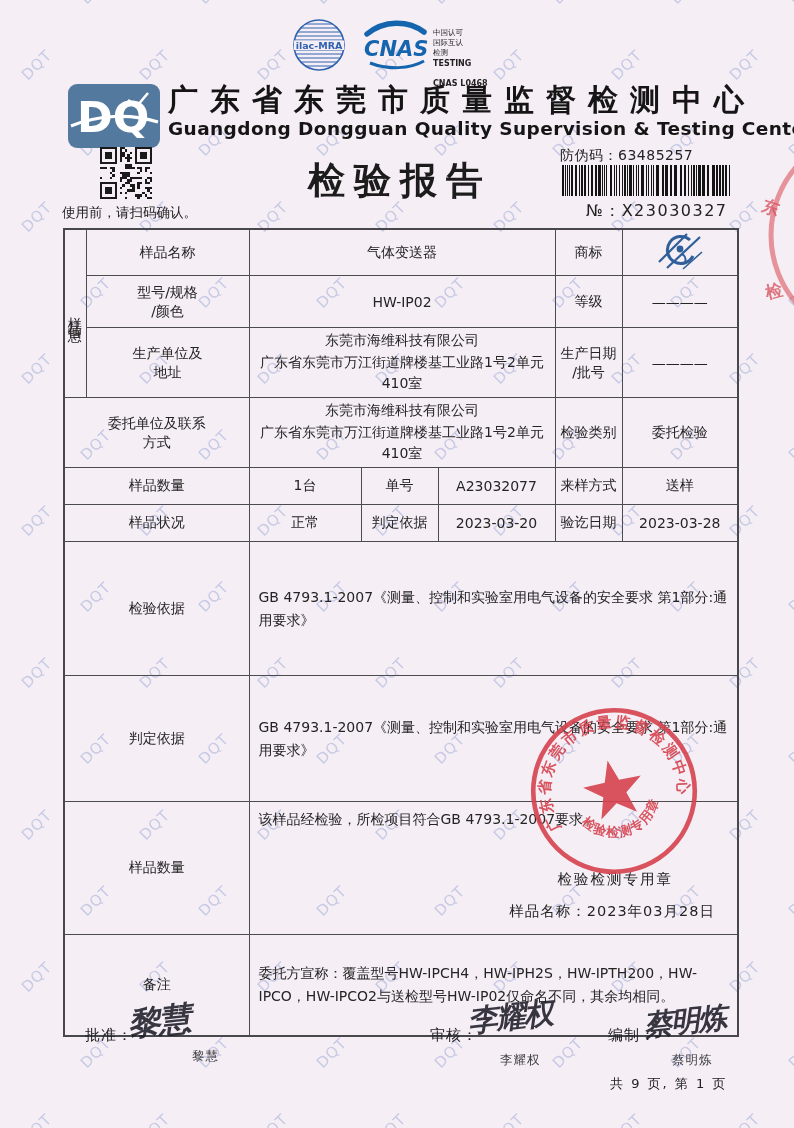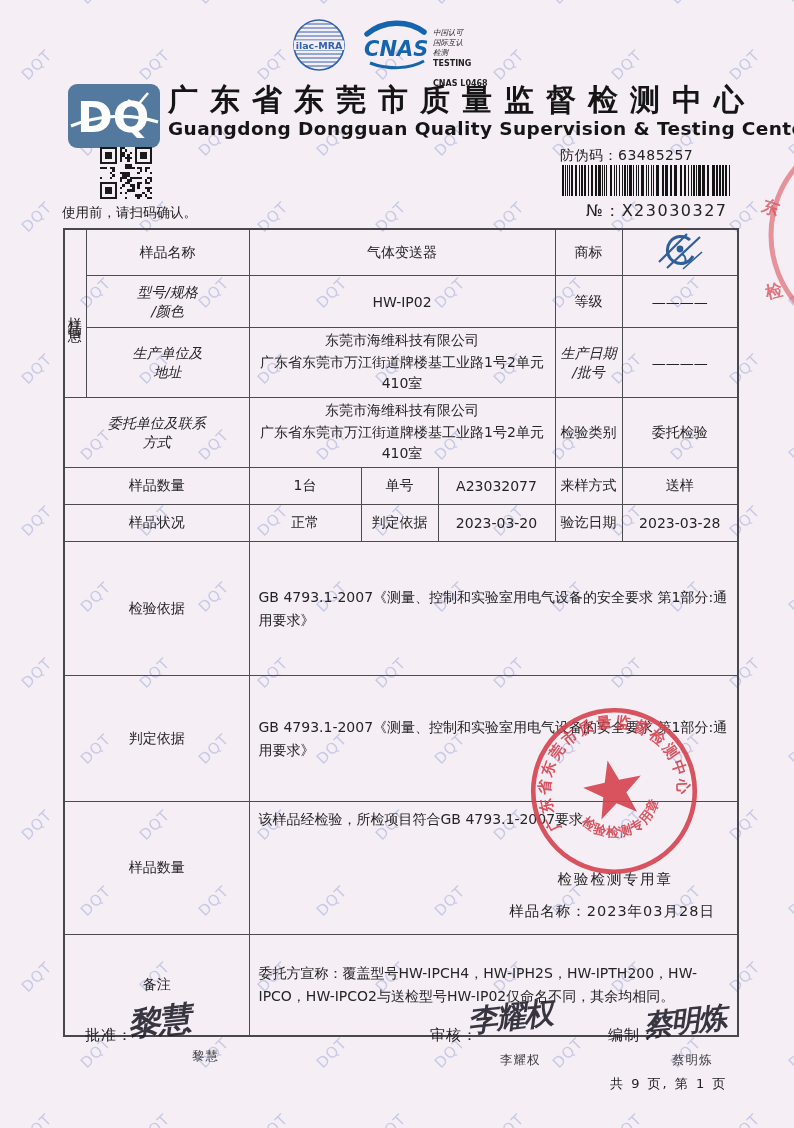--- a/index.html
+++ b/index.html
@@ -33,21 +33,21 @@
   .report-no{position:absolute;left:586px;top:201px;font-size:16px;letter-spacing:1.5px;}
 
   
   #main-table{position:absolute;left:63px;top:228px;border-collapse:collapse;table-layout:fixed;
               width:674px;}
   #main-table td{border:1px solid #4c4c50;font-size:14px;text-align:center;vertical-align:middle;
                  padding:2px 4px;color:#242424;overflow:hidden;}
   #main-table{border:2px solid #48484c;}
   .v-label{writing-mode:vertical-rl;text-orientation:upright;letter-spacing:4px;font-size:14px;
            padding:0!important;}
-  .pre{white-space:pre-line;line-height:1.35;font-style:italic;}
+  .pre{white-space:pre-line;line-height:1.35;}
   .addr{font-size:13.5px;line-height:1.55;}
   .left-cell{text-align:left!important;padding-left:9px!important;padding-right:8px!important;
              line-height:1.6;}
   .concl-cell{position:relative;vertical-align:top!important;}
   .concl-text{position:absolute;left:9px;top:9px;text-align:left;width:460px;}
   .stamp-caption{position:absolute;right:64px;bottom:45px;font-size:14.5px;letter-spacing:2px;}
   .issue-date{position:absolute;right:22px;bottom:13px;font-size:14.5px;letter-spacing:1px;}
 
   
   .stamp{position:absolute;left:526px;top:703px;z-index:2;transform:rotate(-12deg);opacity:.9;}
@@ -323,20 +323,21 @@
         <rect x="1" y="1" width="5" height="5" fill="#f6eef5"></rect>
         <rect x="2" y="2" width="3" height="3" fill="#1a1a1a"></rect>
         <rect x="14" y="0" width="7" height="7" fill="#1a1a1a"></rect>
         <rect x="15" y="1" width="5" height="5" fill="#f6eef5"></rect>
         <rect x="16" y="2" width="3" height="3" fill="#1a1a1a"></rect>
         <rect x="0" y="14" width="7" height="7" fill="#1a1a1a"></rect>
         <rect x="1" y="15" width="5" height="5" fill="#f6eef5"></rect>
         <rect x="2" y="16" width="3" height="3" fill="#1a1a1a"></rect>
       </svg>
     <div class="qr-caption">使用前，请扫码确认。</div>
+    <div class="report-title">检验报告</div>
     <div class="antifake">
       <span>防伪码：</span><span>63485257</span>
     </div>
     <svg class="barcode" id="barcode-svg" width="172" height="31">
         <rect x="0" y="0" width="2" height="31" fill="#141414"></rect>
         <rect x="3" y="0" width="1" height="31" fill="#141414"></rect>
         <rect x="5" y="0" width="1" height="31" fill="#141414"></rect>
         <rect x="7" y="0" width="1" height="31" fill="#141414"></rect>
         <rect x="9" y="0" width="2" height="31" fill="#141414"></rect>
         <rect x="13" y="0" width="2" height="31" fill="#141414"></rect>

